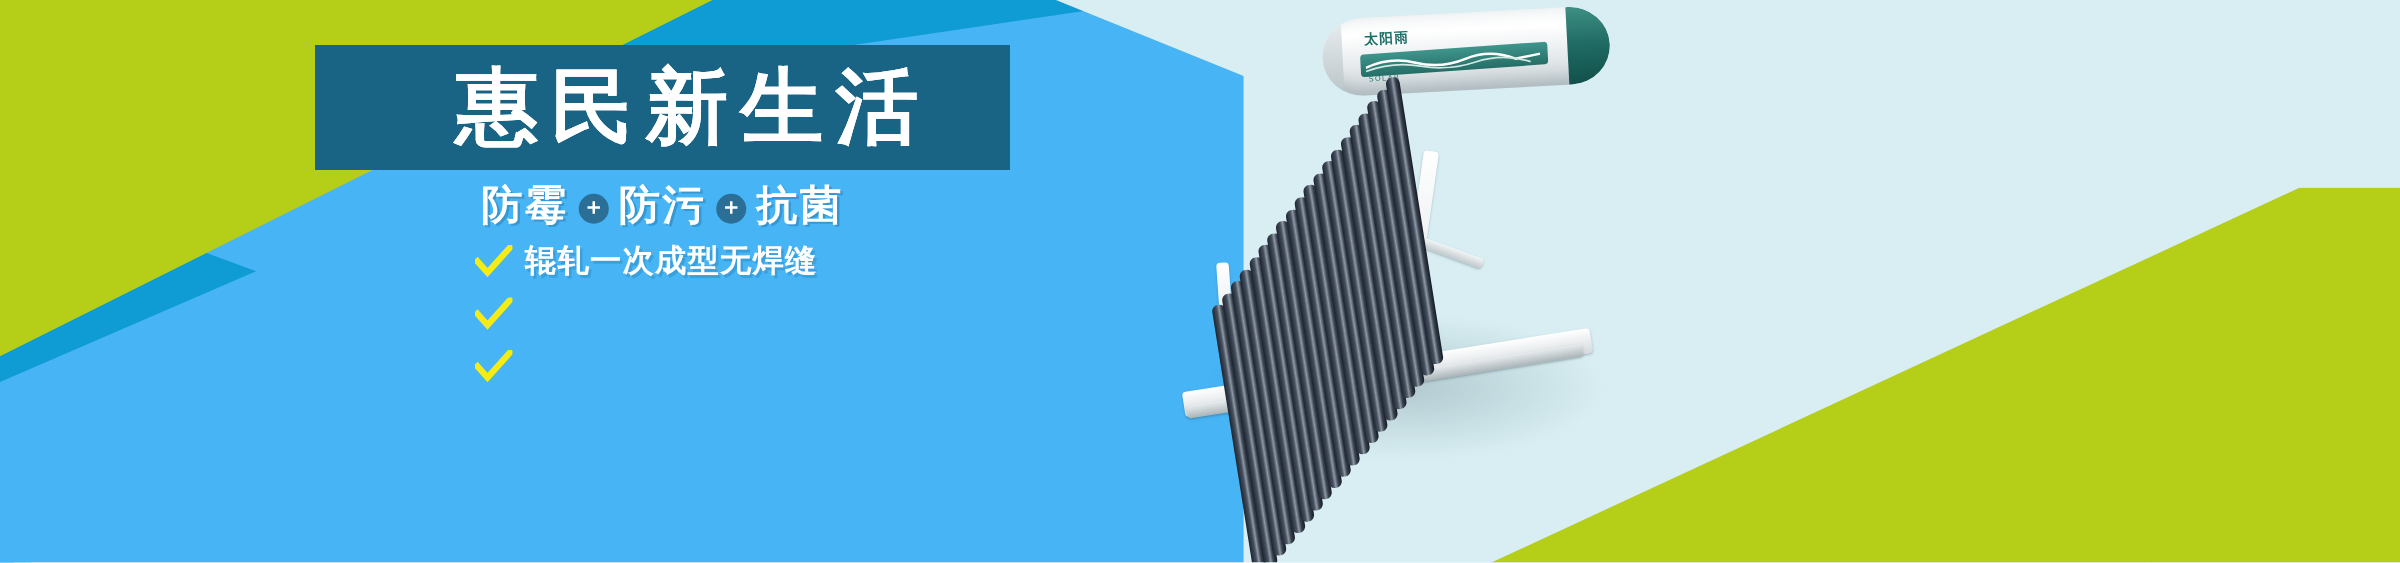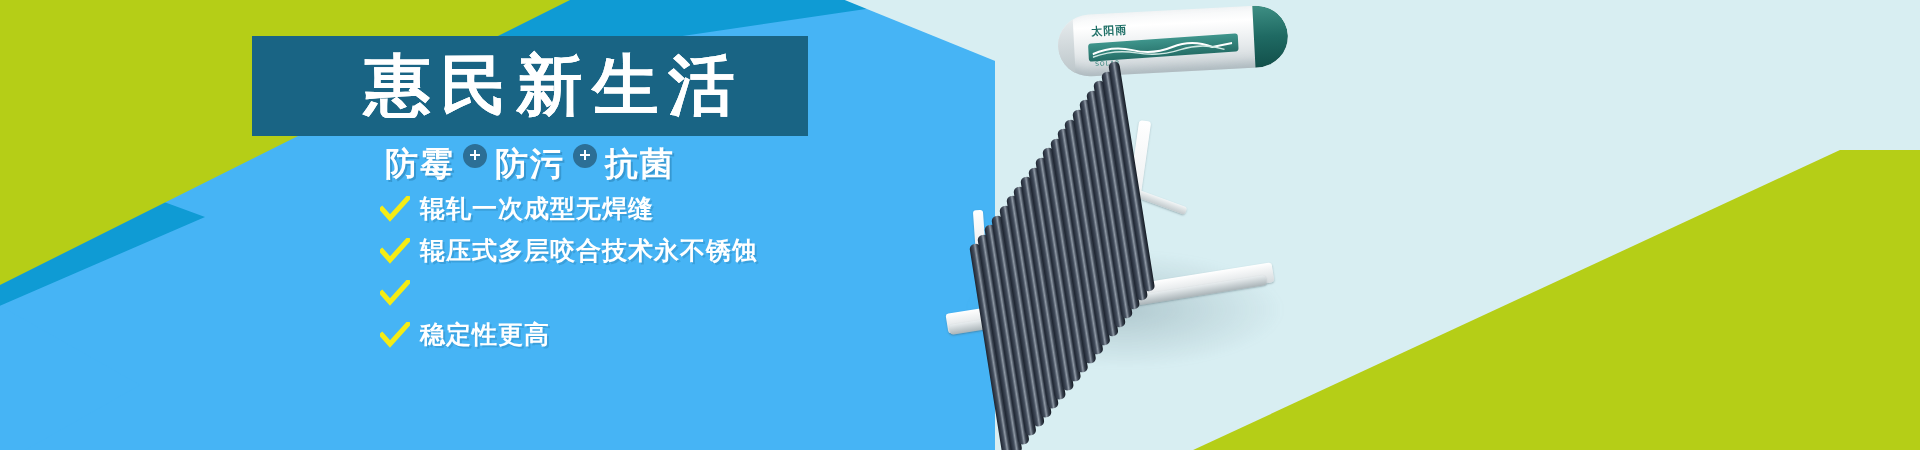--- a/index.html
+++ b/index.html
@@ -77,21 +77,21 @@
     font-weight:bold;
     letter-spacing:10px;
     line-height:1;
     padding-left:8px;
     white-space:nowrap;
     text-shadow:0 0 0 #fff;
   }
 
   .subtitle{
     position:absolute;left:252px;top:142px;width:556px;
-    display:flex;justify-content:center;
+    display:flex;align-items:center;justify-content:center;
     gap:8px;
     white-space:nowrap;
   }
   .subtitle .sub-word{
     color:#ffffff;
     font-size:33px;
     font-weight:bold;
     letter-spacing:2px;
     text-shadow:2px 2px 0 rgba(20,90,130,.30);
   }
@@ -254,45 +254,36 @@
 
       <div class="bullet">
         <span class="check">
           <svg width="30" height="26" viewBox="0 0 30 26" aria-hidden="true">
             <path d="M2 13 L10 22 L28 2" fill="none" stroke="#f5ec14" stroke-width="5" stroke-linecap="square"></path>
           </svg>
         </span>
         <span class="bullet-label">辊轧一次成型无焊缝</span>
       </div>
 
-      <div class="bullet">
-        <span class="check">
-          <svg width="30" height="26" viewBox="0 0 30 26" aria-hidden="true">
-            <path d="M2 13 L10 22 L28 2" fill="none" stroke="#f5ec14" stroke-width="5" stroke-linecap="square"></path>
-          </svg>
-        </span>
-        <span class="bullet-label">辊压式多层咬合技术永不锈蚀</span>
-      </div>
 
 
       <div class="bullet">
         <span class="check">
           <svg width="30" height="26" viewBox="0 0 30 26" aria-hidden="true">
             <path d="M2 13 L10 22 L28 2" fill="none" stroke="#f5ec14" stroke-width="5" stroke-linecap="square"></path>
           </svg>
         </span>
       </div>
 
       <div class="bullet">
         <span class="check">
           <svg width="30" height="26" viewBox="0 0 30 26" aria-hidden="true">
             <path d="M2 13 L10 22 L28 2" fill="none" stroke="#f5ec14" stroke-width="5" stroke-linecap="square"></path>
           </svg>
         </span>
-        <span class="bullet-label">稳定性更高</span>
       </div>
 
     </div>
   </div>
 
   <div class="product">
     <div class="prod-shadow"></div>
 
     <div class="tubes" id="tube-host">
         <div class="tube" style="left: 150px; top: 0px; height: 232px; transform: rotate(-9deg); z-index: 100;"></div>

